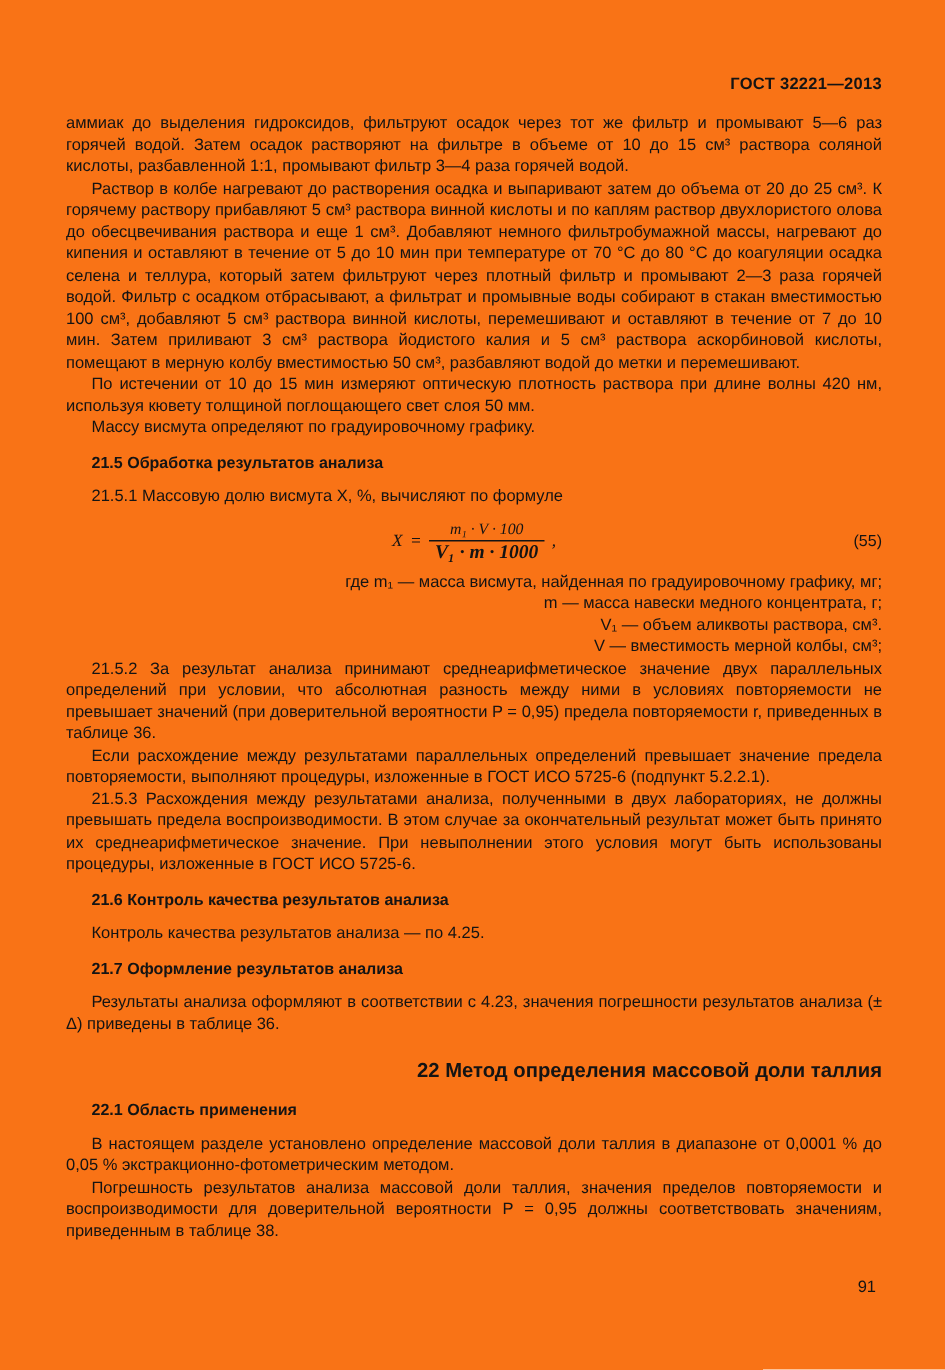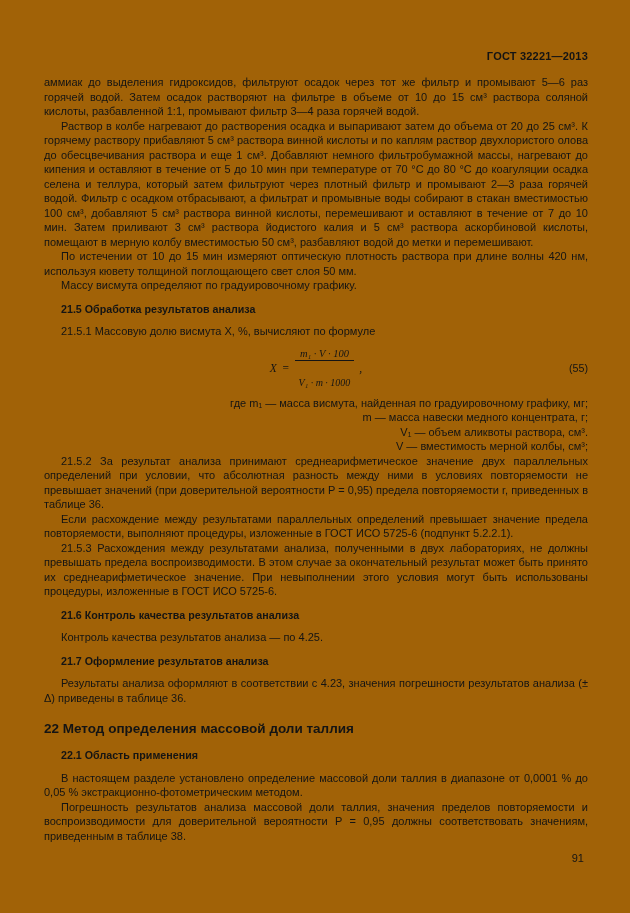--- a/index.html
+++ b/index.html
@@ -1,20 +1,20 @@
 <!DOCTYPE html>
 <html lang="ru"><head>
 <meta charset="utf-8">
 <style>
   html, body { margin: 0; padding: 0; background: #ffffff; }
   .page {
     position: relative;
     width: 630px;
     height: 913px;
-    background: #a16207;
+    background: #f97316;
     box-sizing: border-box;
     padding: 50px 42px 0 44px;
     font-family: "Liberation Sans", sans-serif;
     color: #141414;
     overflow: hidden;
   }
   .doc-header {
     text-align: right;
     font-weight: 700;
     font-size: 11px;
@@ -34,38 +34,38 @@
     line-height: 14.5px;
     margin: 9px 0 8px 0;
     text-indent: 17px;
     text-align: left;
   }
   .h-main {
     font-weight: 700;
     font-size: 13.5px;
     line-height: 16px;
     margin: 16px 0 11px 0;
-    text-align: left;
+    text-align: right;
   }
   .formula-row {
     position: relative;
     margin: 9px 0 7px 0;
     text-align: center;
   }
   .formula {
     display: inline-flex;
     align-items: center;
     gap: 5px;
     font-family: "Liberation Serif", serif;
     font-style: italic;
     font-size: 11.5px;
   }
   .frac { display: inline-block; text-align: center; vertical-align: middle; }
   .frac .num { display: block; padding: 0 4px 1px; font-size: 10.5px; line-height: 11.5px; }
-  .frac .den { display: block; border-top: 1px solid #141414; padding: 16px 4px 0; font-size: 10px; line-height: 11.5px; }
+  .frac .den { display: block; border-top: 1px solid #141414; padding: 1px 4px 0; font-size: 13px; line-height: 11.5px; font-weight: bold; }
   .eq-number {
     position: absolute;
     right: 0;
     top: 50%;
     transform: translateY(-50%);
     font-size: 10.7px;
     font-style: normal;
     font-family: "Liberation Sans", sans-serif;
     margin-left: 31px;
   }

